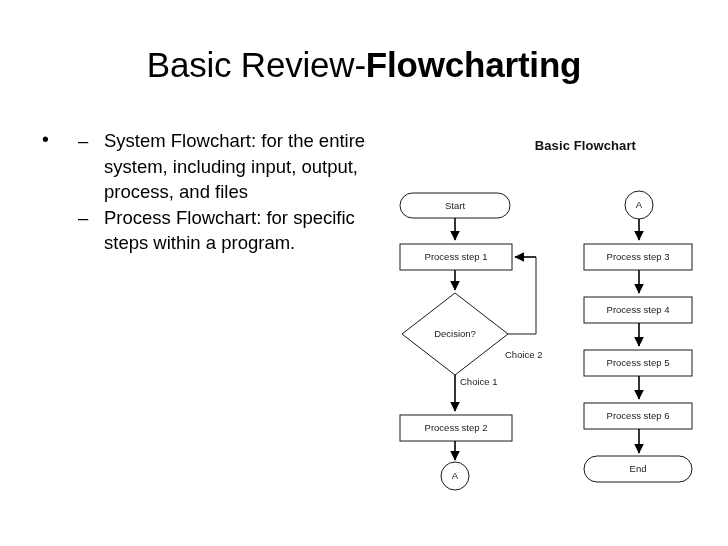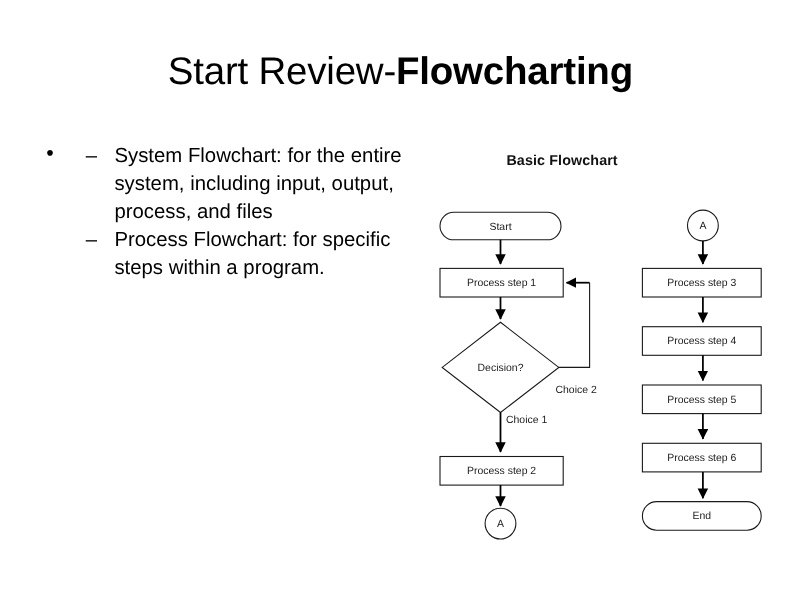--- a/index.html
+++ b/index.html
@@ -72,21 +72,21 @@
     left: 386px;
     top: 126px;
     width: 334px;
     height: 390px;
   }
   #flowchart-heading {
     position: absolute;
     left: 0;
     top: 12px;
     width: 250px;
-    text-align: center;
+    text-align: right;
     font-size: 13px;
     font-weight: 700;
     letter-spacing: 0.1px;
     color: #111111;
   }
   #flowchart-svg {
     position: absolute;
     left: 0;
     top: 0;
   }
@@ -117,21 +117,21 @@
     font-size: 9.5px;
     fill: #1a1a1a;
     text-anchor: start;
     dominant-baseline: middle;
   }
 </style>
 </head>
 <body>
 
 <div id="slide-title">
-  <span class="title-regular">Start Review-</span><span class="title-bold">Flowcharting</span>
+  <span class="title-regular">Basic Review-</span><span class="title-bold">Flowcharting</span>
 </div>
 
 <div id="body-column">
 
   <div class="bullet-l1">
     <span class="marker">•</span>
   </div>
 
   <div class="bullet-l2">
     <span class="marker">–</span>

